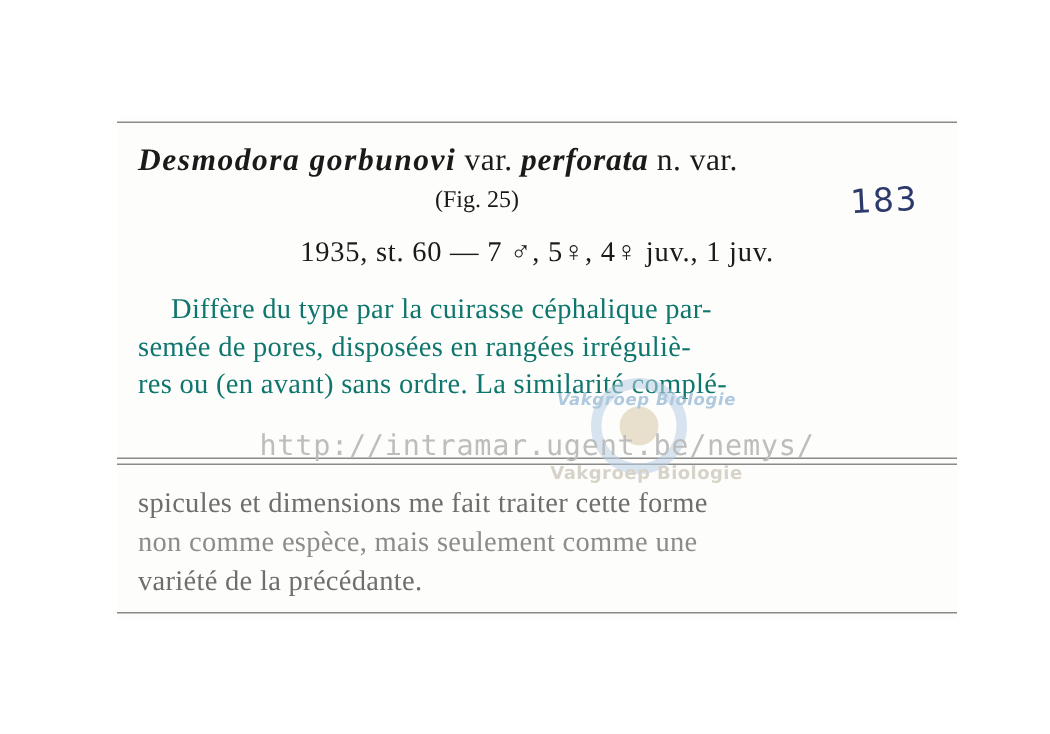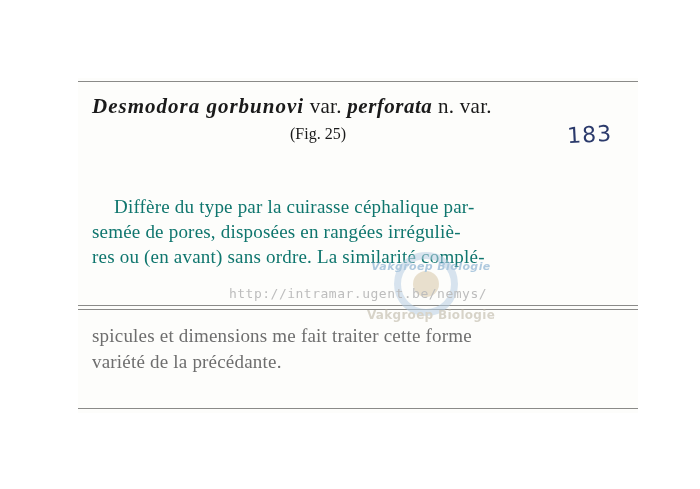--- a/index.html
+++ b/index.html
@@ -181,21 +181,21 @@
     font-weight: 700;
     color: #b9b2a0;
     letter-spacing: 0.3px;
   }
   .wm-url {
     left: 0;
     top: 208px;
     width: 560px;
     text-align: center;
     font-family: "DejaVu Sans Mono", monospace;
-    font-size: 13px;
+    font-size: 19px;
     color: #bdbdbd;
     letter-spacing: 0.5px;
   }
 </style>
 </head>
 <body>
 
 <div class="page">
 
   <div class="scan">
@@ -209,29 +209,31 @@
       <span class="genus">Desmodora gorbunovi</span>
       <span class="var-word">var.</span>
       <span class="epithet">perforata</span>
       <span class="nvar">n. var.</span>
     </div>
 
     <div class="block fig-line">(Fig. 25)</div>
 
     <div class="page-number">183</div>
 
+    <div class="block material-line">1935, st. 60 — 7 ♂, 5♀, 4♀ juv., 1 juv.</div>
 
     <div class="block para1">
       <span class="l1">Diffère du type par la cuirasse céphalique par-</span>
       <span class="l2">semée de pores, disposées en rangées irréguliè-</span>
       <span class="l3">res ou (en avant) sans ordre. La similarité complé-</span>
     </div>
 
     <div class="block para2">
       <span class="ln faint">spicules et dimensions me fait traiter cette forme</span>
+      <span class="ln fainter">non comme espèce, mais seulement comme une</span>
       <span class="ln faint">variété de la précédante.</span>
     </div>
 
     <div class="wm wm-logo">
       <div class="ring"></div>
       <div class="wm-top">Vakgroep Biologie</div>
       <div class="wm-bottom">Vakgroep Biologie</div>
     </div>
 
     <div class="wm wm-url">http://intramar.ugent.be/nemys/</div>

